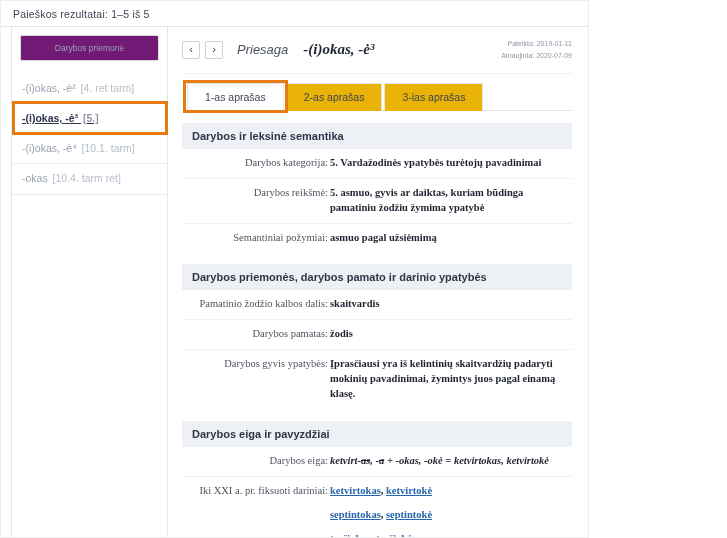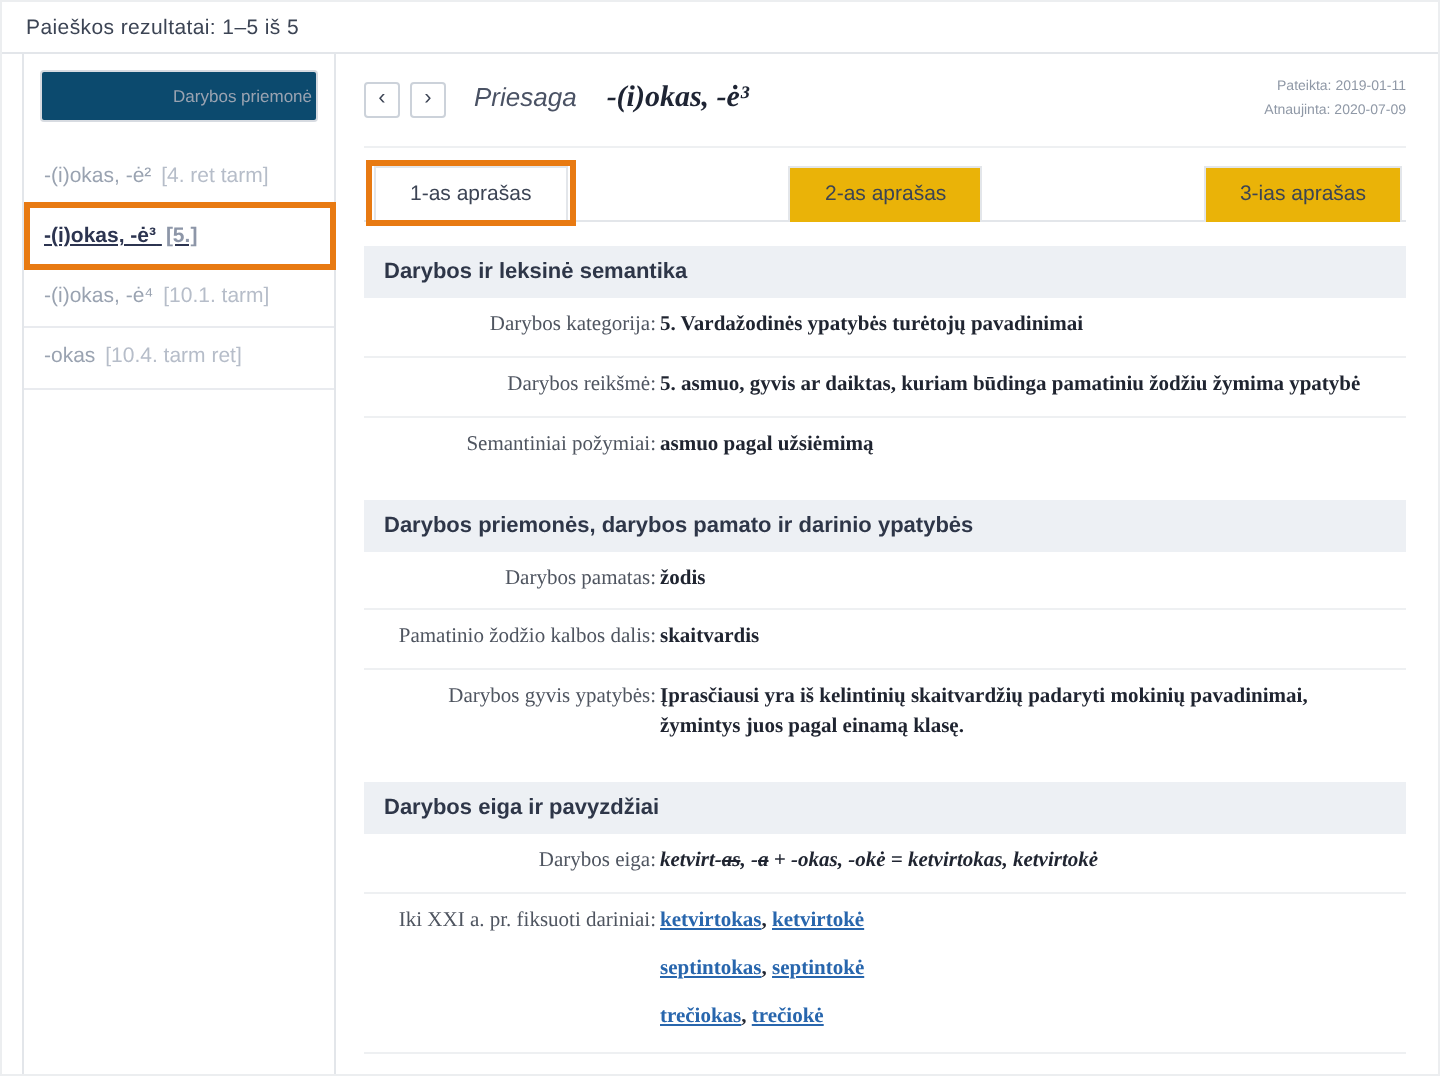--- a/index.html
+++ b/index.html
@@ -8,55 +8,55 @@
     --text-dark:#2e3648;
     --text-gray:#9aa3b1;
     --orange:#e87a12;
     --red:#9e1b1b;
     --blue:#2866ad;
     --hdr-bg:#edf0f4;
   }
   *{box-sizing:border-box;}
   html,body{margin:0;padding:0;background:#fff;}
   .page{
-    width:720px;height:538px;overflow:hidden;background:#fff;
+    width:589px;height:538px;overflow:hidden;background:#fff;
     font-family:"Liberation Sans",sans-serif;color:var(--text-dark);
     border:1px solid #eceef0;display:flex;flex-direction:column;
   }
   
   .topbar{flex:0 0 26px;display:flex;align-items:center;padding:0 12px;
     border-bottom:1px solid var(--border);font-size:10.5px;color:#3c4454;letter-spacing:.2px;}
   
   .body{flex:1;display:flex;min-height:0;}
   .sidebar{width:157px;flex:0 0 157px;margin-left:10px;border-left:1px solid var(--border);
     border-right:1px solid var(--border);padding-top:8px;}
   .filter-wrap{padding:0 8px;}
-  input.filter{width:100%;height:26px;border:1px solid #d7dbe1;border-radius:2px;background:#0c4a6e;
-    text-align:right;font-size:8.5px;color:#8a93a3;font-family:"Liberation Sans",sans-serif;outline:none;}
+  input.filter{width:100%;height:26px;border:1px solid #d7dbe1;border-radius:2px;background:#701a75;
+    text-align:center;font-size:8.5px;color:#8a93a3;font-family:"Liberation Sans",sans-serif;outline:none;}
   input.filter::placeholder{color:#9aa3b1;}
   .sb-list{margin-top:13px;}
   .sb-item{position:relative;padding:8px 8px 8px 10px;border-bottom:1px solid #e9ebef;
     font-size:10.5px;color:var(--text-gray);cursor:pointer;line-height:1.25;}
   .sb-item .sb-tag{color:#b6bdc9;margin-left:2px;}
   .sb-item.selected{color:#2c3450;font-weight:bold;border-left:3px solid var(--red);padding-left:7px;background:#fff;text-decoration:underline;}
   .sb-item.selected .sb-tag{color:#8d96a8;}
   .annotation-box{position:absolute;border:3px solid var(--orange);pointer-events:none;z-index:5;}
   .sb-item.selected .annotation-box{top:-3px;bottom:-2px;left:-3px;right:-1px;}
   
   .main{flex:1;min-width:0;padding:6px 16px 0 14px;display:flex;flex-direction:column;}
   .main-header{display:flex;align-items:center;padding:5px 0 11px;border-bottom:1px solid var(--border-soft);}
   .nav-btn{width:18px;height:18px;border:1px solid #ccd2da;border-radius:2px;background:#fff;color:#3c4454;
     font-size:11px;line-height:1;display:flex;align-items:center;justify-content:center;padding:0;margin-right:5px;
     cursor:pointer;font-family:"Liberation Sans",sans-serif;}
   .title{margin-left:9px;display:flex;align-items:baseline;gap:15px;white-space:nowrap;text-align:center;}
   .title-prefix{font-style:italic;font-size:13px;color:#4a5264;}
   .title-term{font-family:"Liberation Serif",serif;font-weight:bold;font-style:italic;font-size:15px;color:#1e2433;}
   .dates{margin-left:auto;text-align:right;font-size:7px;color:#8f98a6;line-height:1.7;white-space:nowrap;}
   
-  .tabs-row{display:flex;margin-top:9px;border-bottom:1px solid var(--border);padding-left:5px;justify-content:space-between;}
+  .tabs-row{display:flex;margin-top:9px;border-bottom:1px solid var(--border);padding-left:5px;}
   .tab{position:relative;font-size:10.5px;color:#3c4454;padding:7px 17px;background:#eab308;
     border:1px solid var(--border);border-bottom:none;margin-right:2px;margin-bottom:-1px;cursor:pointer;white-space:nowrap;}
   .tab.active{background:#fff;border-bottom:1px solid #fff;}
   .tab.active .annotation-box{top:-4px;bottom:-3px;left:-5px;right:-5px;}
   
   .content{flex:1;min-height:0;overflow:hidden;}
   .section{margin-top:12px;}
   .section-header{background:var(--hdr-bg);color:#2e3648;font-weight:bold;font-size:11px;padding:7px 10px;}
   .row{display:grid;grid-template-columns:138px 1fr;column-gap:2px;padding:7px 0 7px 8px;
     border-bottom:1px solid var(--border-soft);font-family:"Liberation Serif",serif;font-size:10.5px;}
@@ -148,26 +148,26 @@
           </div>
           <div class="row no-border">
             <div class="row-label">Semantiniai požymiai:</div>
             <div class="row-value">asmuo pagal užsiėmimą</div>
           </div>
         </div>
 
         <div class="section">
           <div class="section-header">Darybos priemonės, darybos pamato ir darinio ypatybės</div>
           <div class="row">
+            <div class="row-label">Pamatinio žodžio kalbos dalis:</div>
+            <div class="row-value">skaitvardis</div>
+          </div>
+          <div class="row">
             <div class="row-label">Darybos pamatas:</div>
             <div class="row-value">žodis</div>
-          </div>
-          <div class="row">
-            <div class="row-label">Pamatinio žodžio kalbos dalis:</div>
-            <div class="row-value">skaitvardis</div>
           </div>
           <div class="row no-border">
             <div class="row-label">Darybos gyvis ypatybės:</div>
             <div class="row-value">Įprasčiausi yra iš kelintinių skaitvardžių padaryti mokinių pavadinimai, žymintys juos pagal einamą klasę.</div>
           </div>
         </div>
 
         <div class="section">
           <div class="section-header">Darybos eiga ir pavyzdžiai</div>
           <div class="row">

